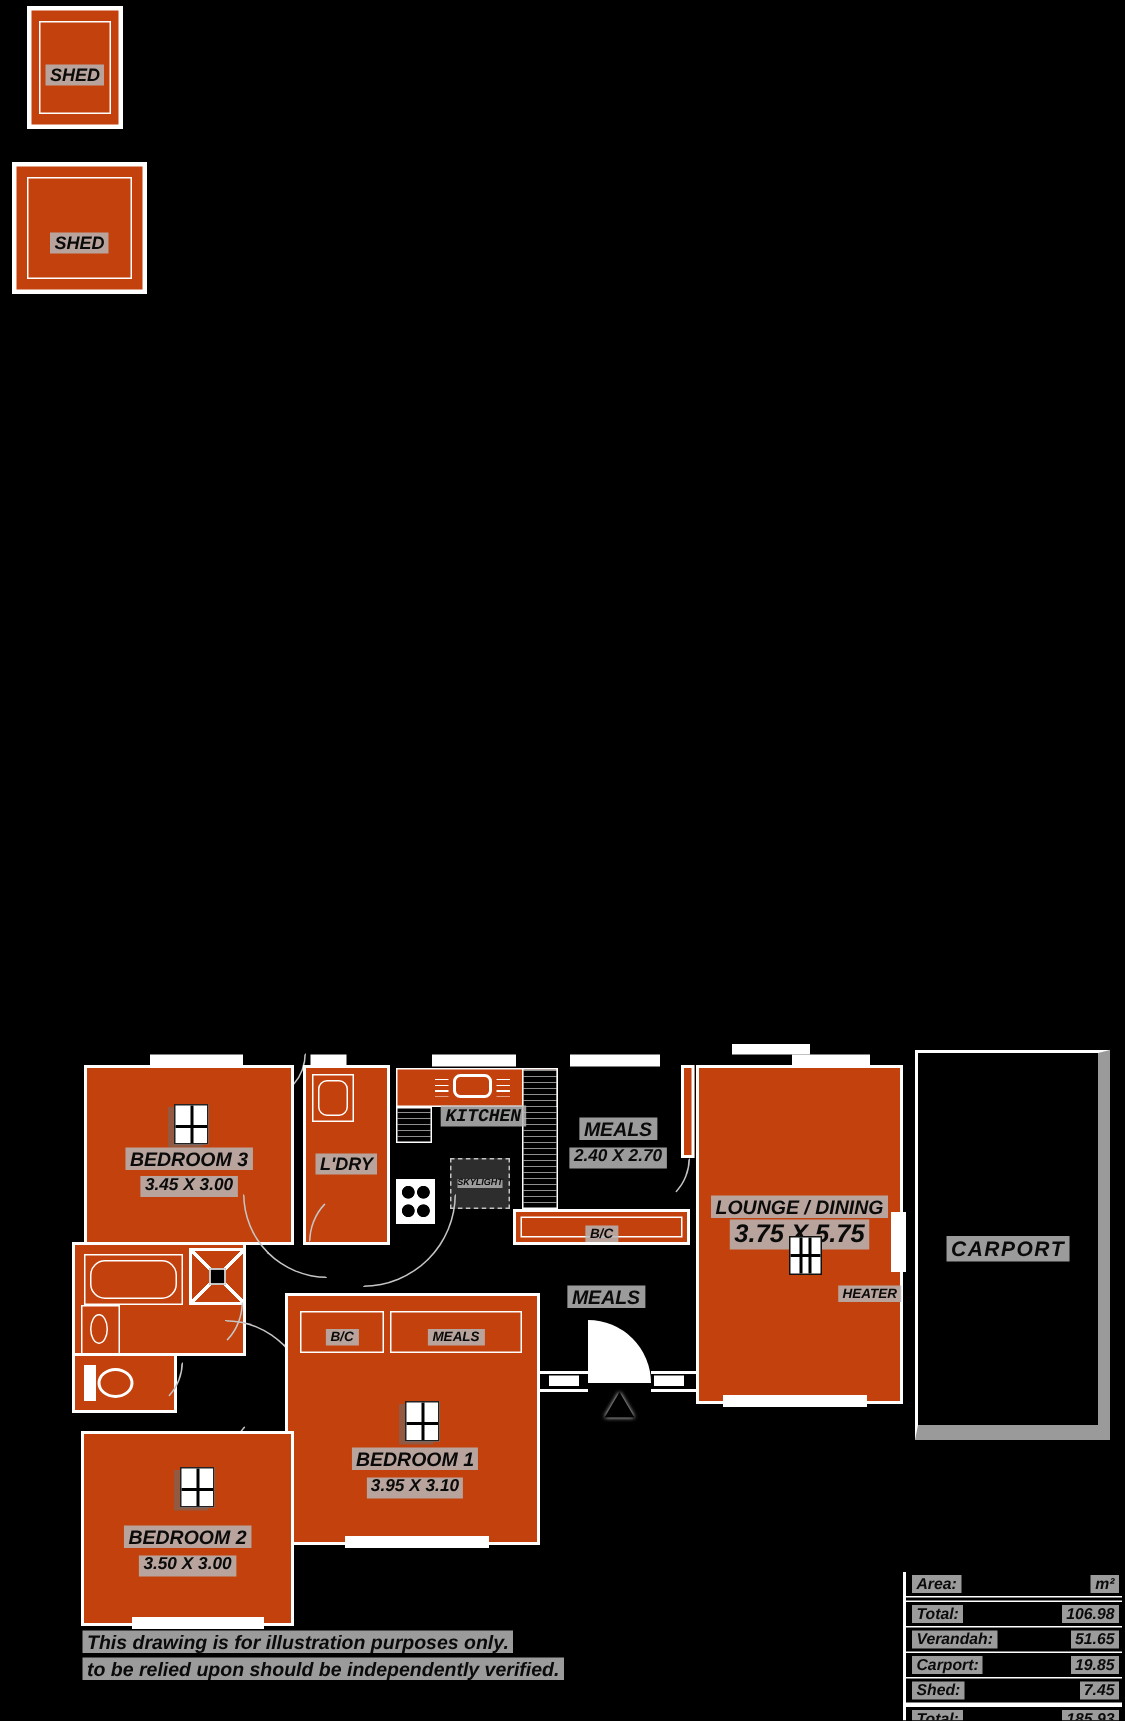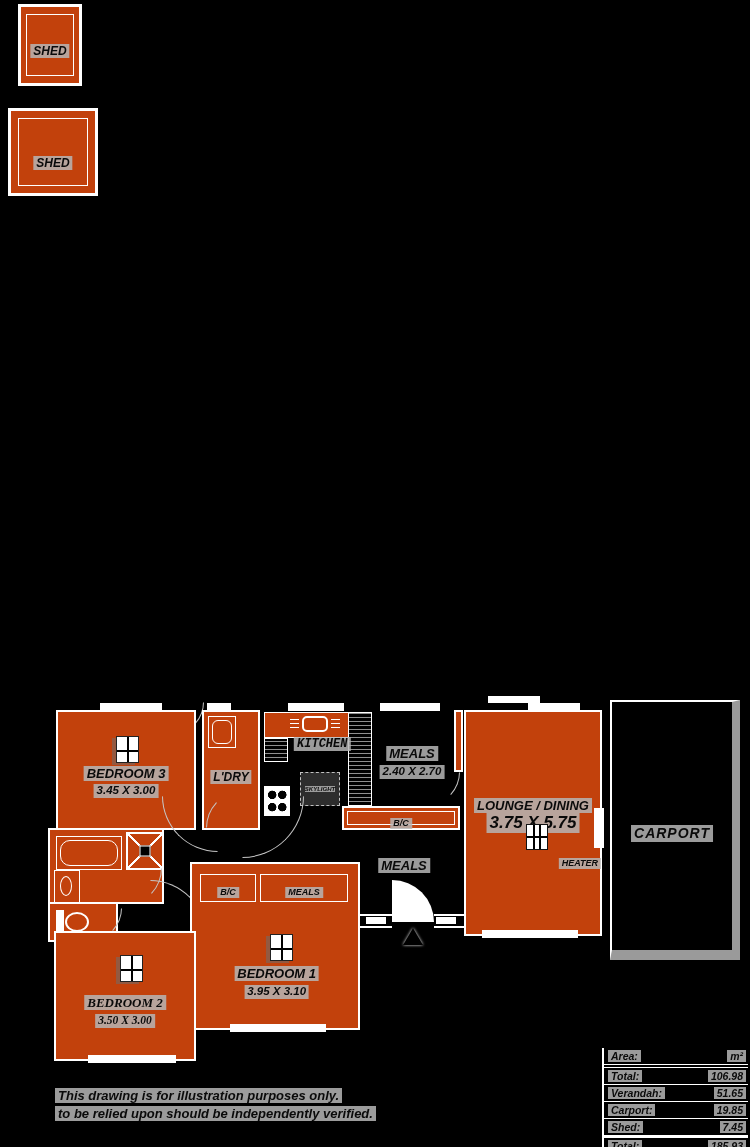--- a/index.html
+++ b/index.html
@@ -189,21 +189,21 @@
     <div class="winicon" style="left:78px;top:70px;width:23px;height:27px;"></div>
     <div class="abs" style="left:51%;top:100px;">
       <span class="lbl ctr" style="font-size:13px;">BEDROOM 1</span>
     </div>
     <div class="abs" style="left:51%;top:117px;">
       <span class="lbl ctr" style="font-size:11.5px;">3.95 X 3.10</span>
     </div>
     <div class="wbar" style="left:38px;bottom:-4px;width:96px;height:8px;"></div>
   </div>
 
-  <div class="room" style="left:54px;top:931px;width:142px;height:130px;font-family:Liberation Serif, serif;">
+  <div class="room" style="left:54px;top:954px;width:142px;height:130px;">
     <div class="winicon" style="left:64px;top:22px;width:23px;height:27px;"></div>
     <div class="abs" style="left:50%;top:60px;">
       <span class="lbl ctr" style="font-size:13px;">BEDROOM 2</span>
     </div>
     <div class="abs" style="left:50%;top:77px;">
       <span class="lbl ctr" style="font-size:11.5px;">3.50 X 3.00</span>
     </div>
     <div class="wbar" style="left:32px;bottom:-4px;width:88px;height:8px;"></div>
   </div>
 

